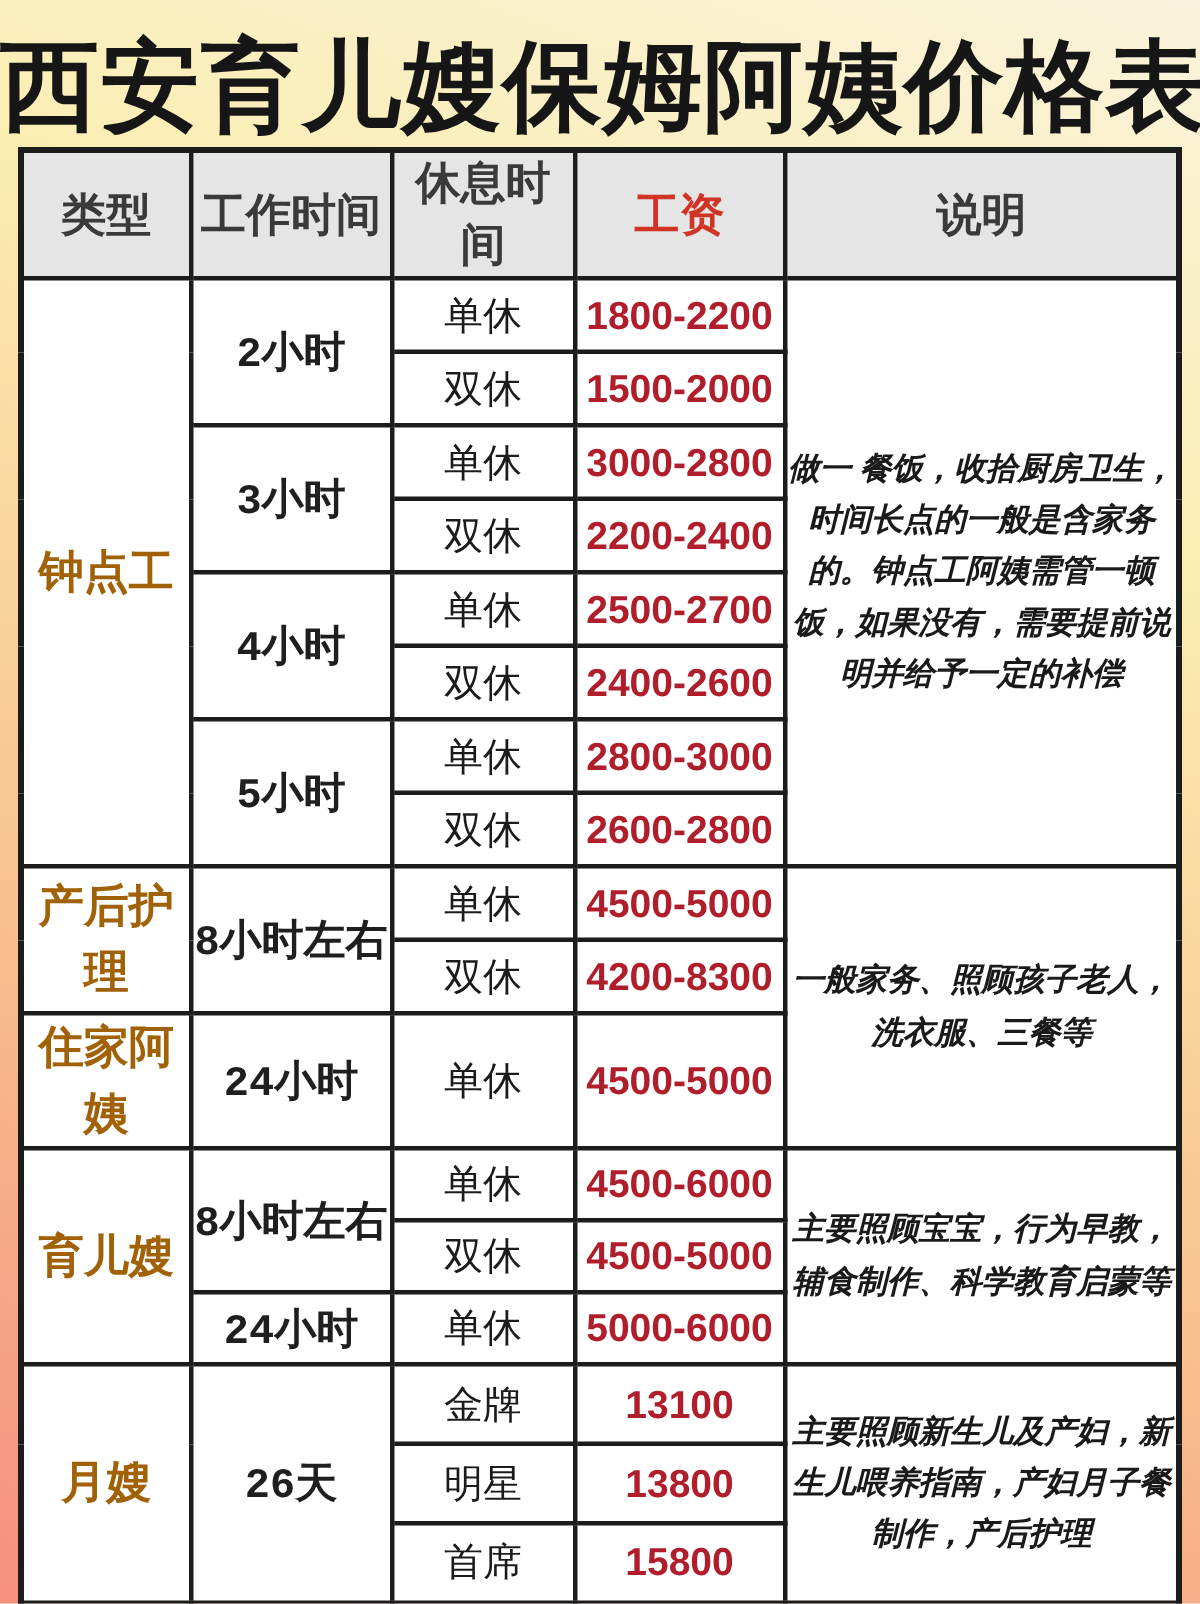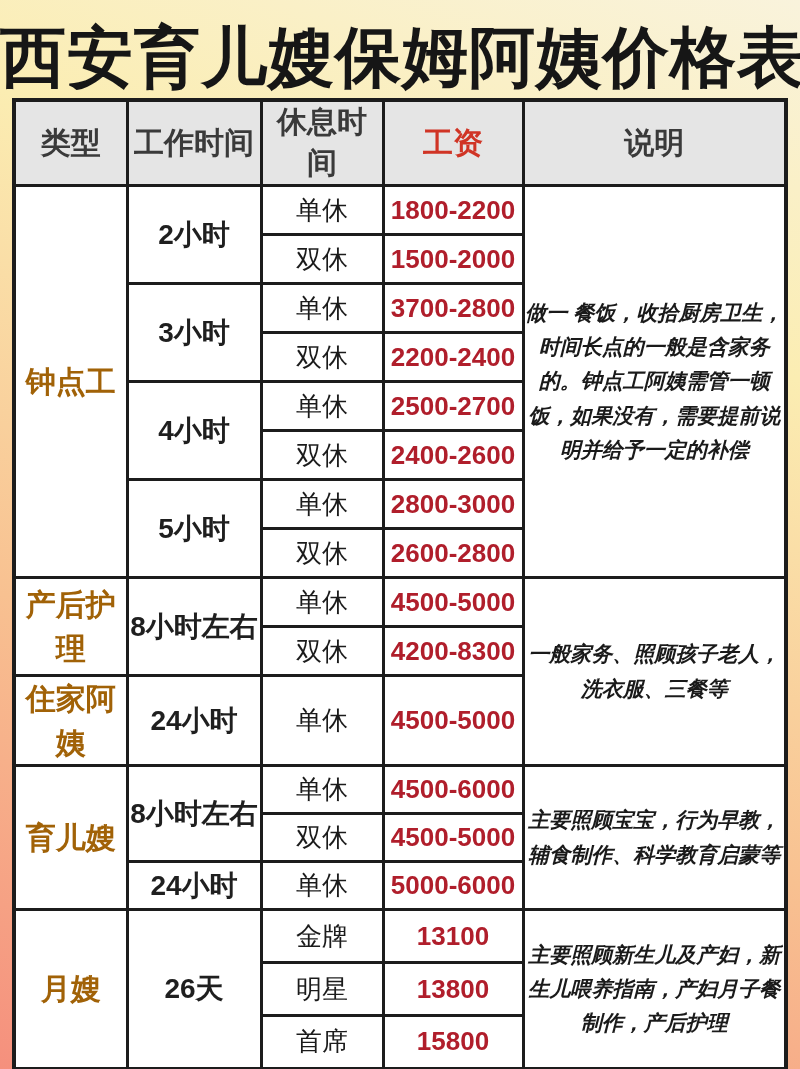--- a/index.html
+++ b/index.html
@@ -55,20 +55,21 @@
     font-size: 30px;
     font-weight: bold;
     color: #a16207;
     line-height: 1.45;
     padding: 0 10px;
   }
   .hours-cell {
     font-size: 28px;
     font-weight: bold;
     color: #1F1F1F;
+    font-family: Liberation Mono, monospace;
   }
   .rest-cell {
     font-size: 26px;
     font-weight: normal;
     color: #1B1B1B;
   }
   .salary-cell {
     font-size: 26px;
     font-weight: bold;
     color: #B01E2B;
@@ -115,21 +116,21 @@
         <td class="salary-cell">1800-2200</td>
         <td class="note-cell" rowspan="8">做一 餐饭，收拾厨房卫生，时间长点的一般是含家务的。钟点工阿姨需管一顿饭，如果没有，需要提前说明并给予一定的补偿</td>
       </tr>
       <tr class="h49">
         <td class="rest-cell">双休</td>
         <td class="salary-cell">1500-2000</td>
       </tr>
       <tr class="h49">
         <td class="hours-cell" rowspan="2">3小时</td>
         <td class="rest-cell">单休</td>
-        <td class="salary-cell">3700-2800</td>
+        <td class="salary-cell">3000-2800</td>
       </tr>
       <tr class="h49">
         <td class="rest-cell">双休</td>
         <td class="salary-cell">2200-2400</td>
       </tr>
       <tr class="h49">
         <td class="hours-cell" rowspan="2">4小时</td>
         <td class="rest-cell">单休</td>
         <td class="salary-cell">2500-2700</td>
       </tr>

